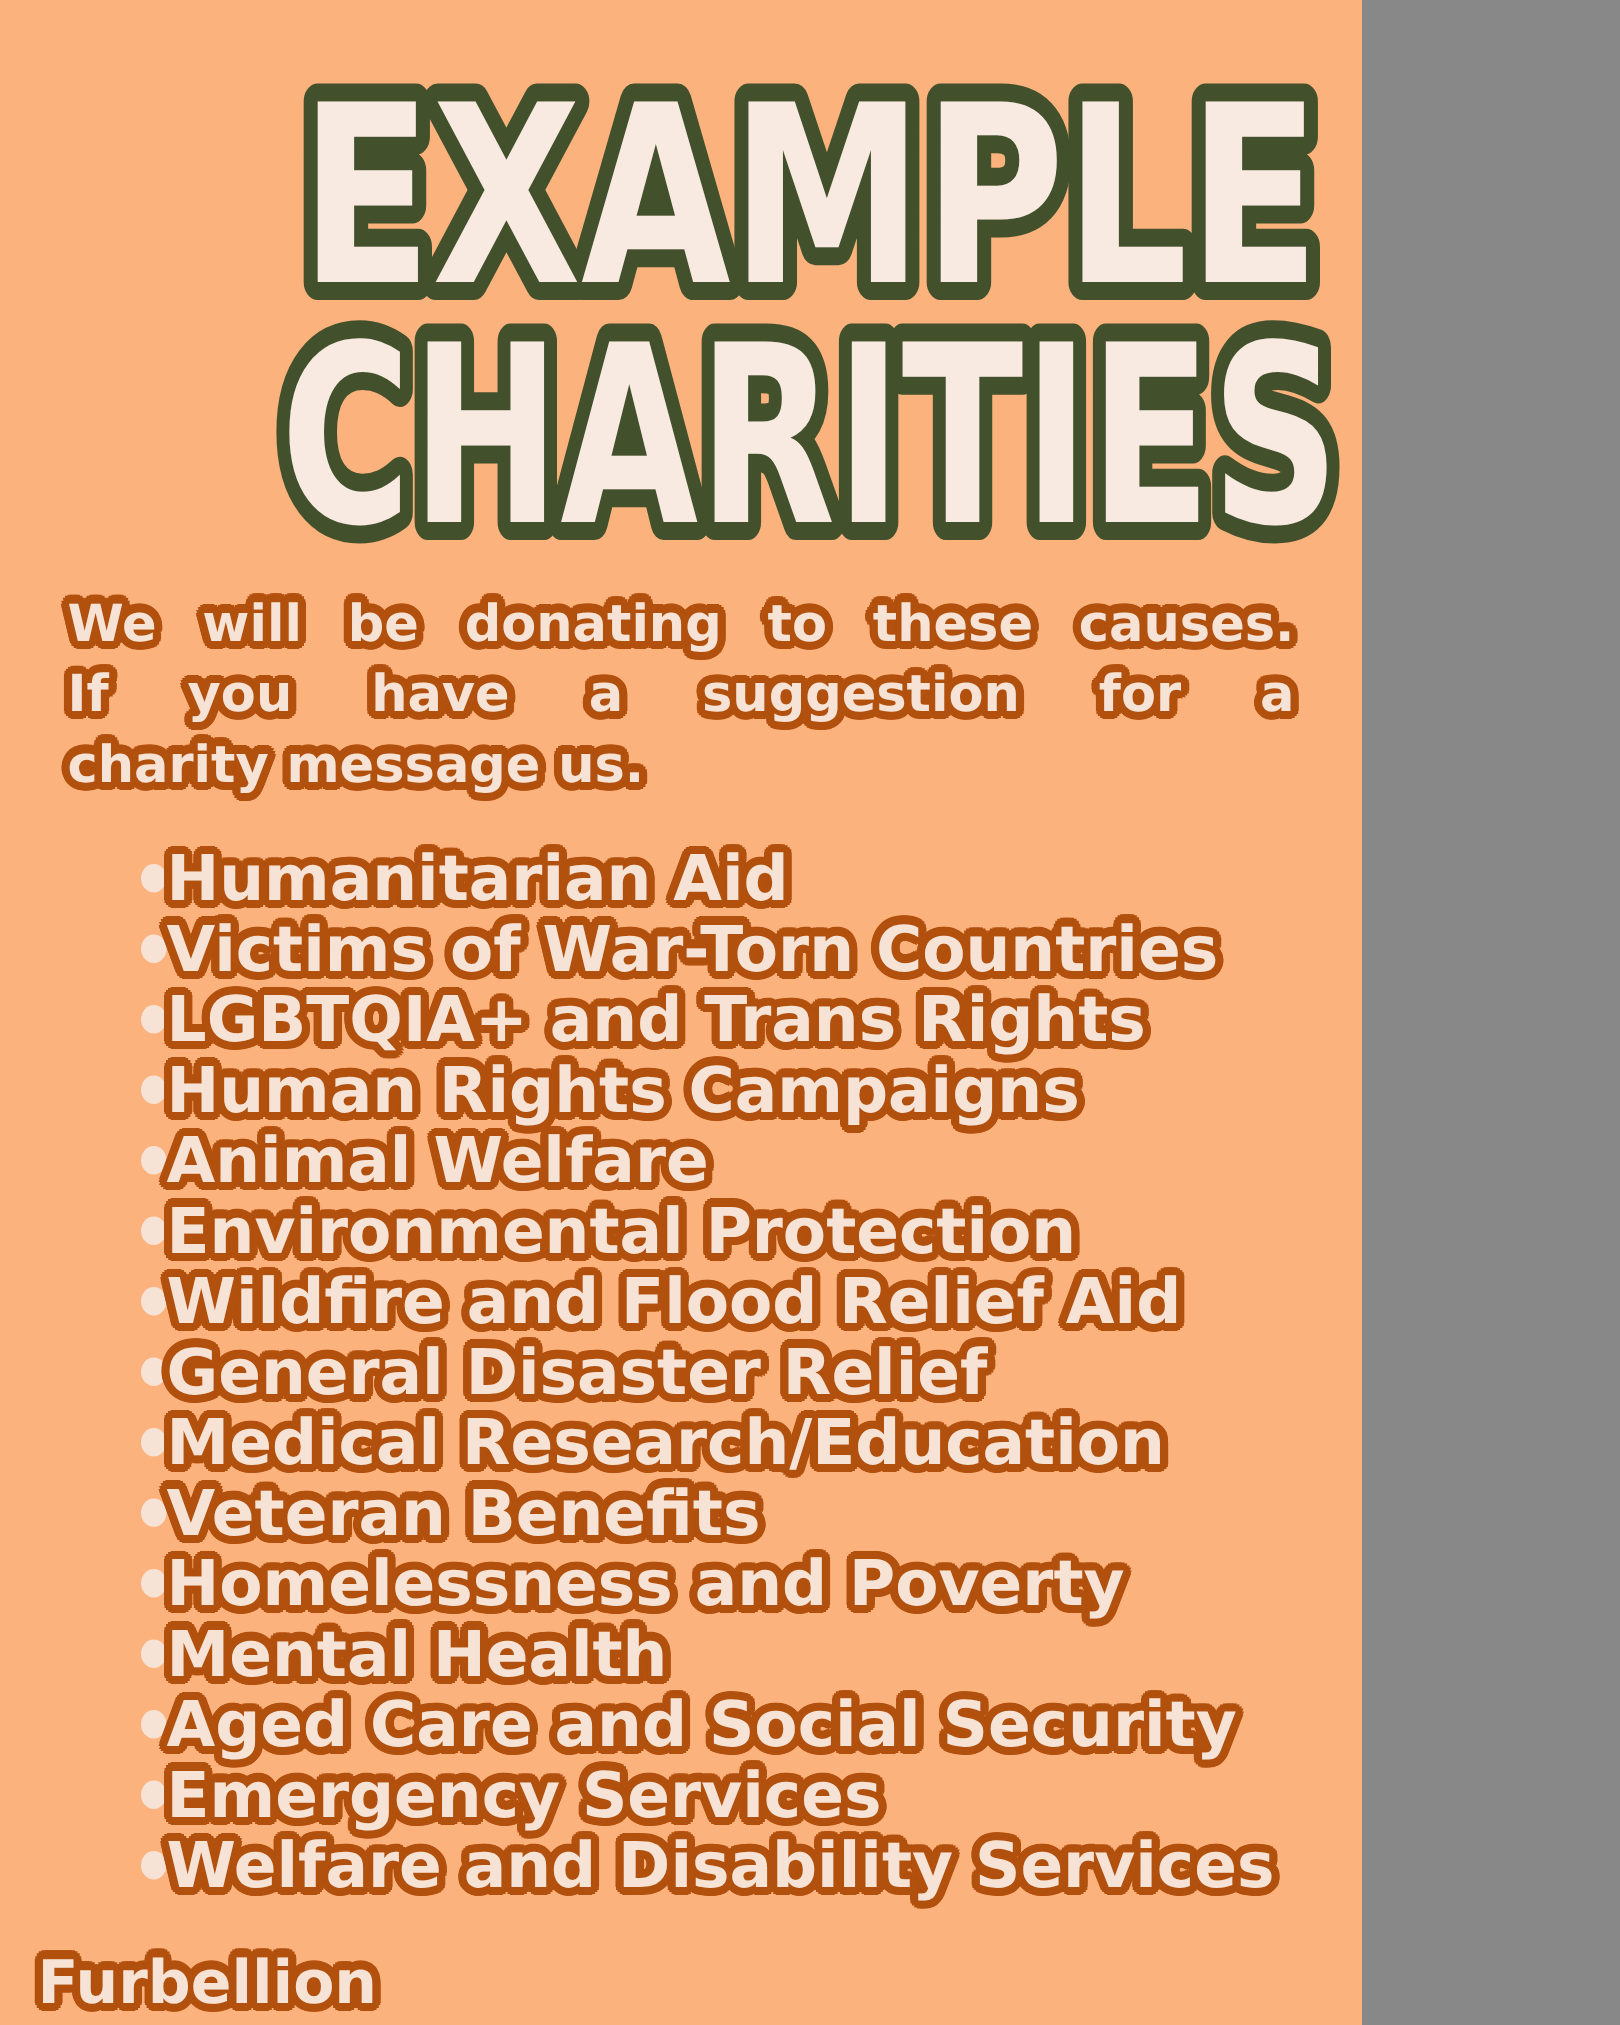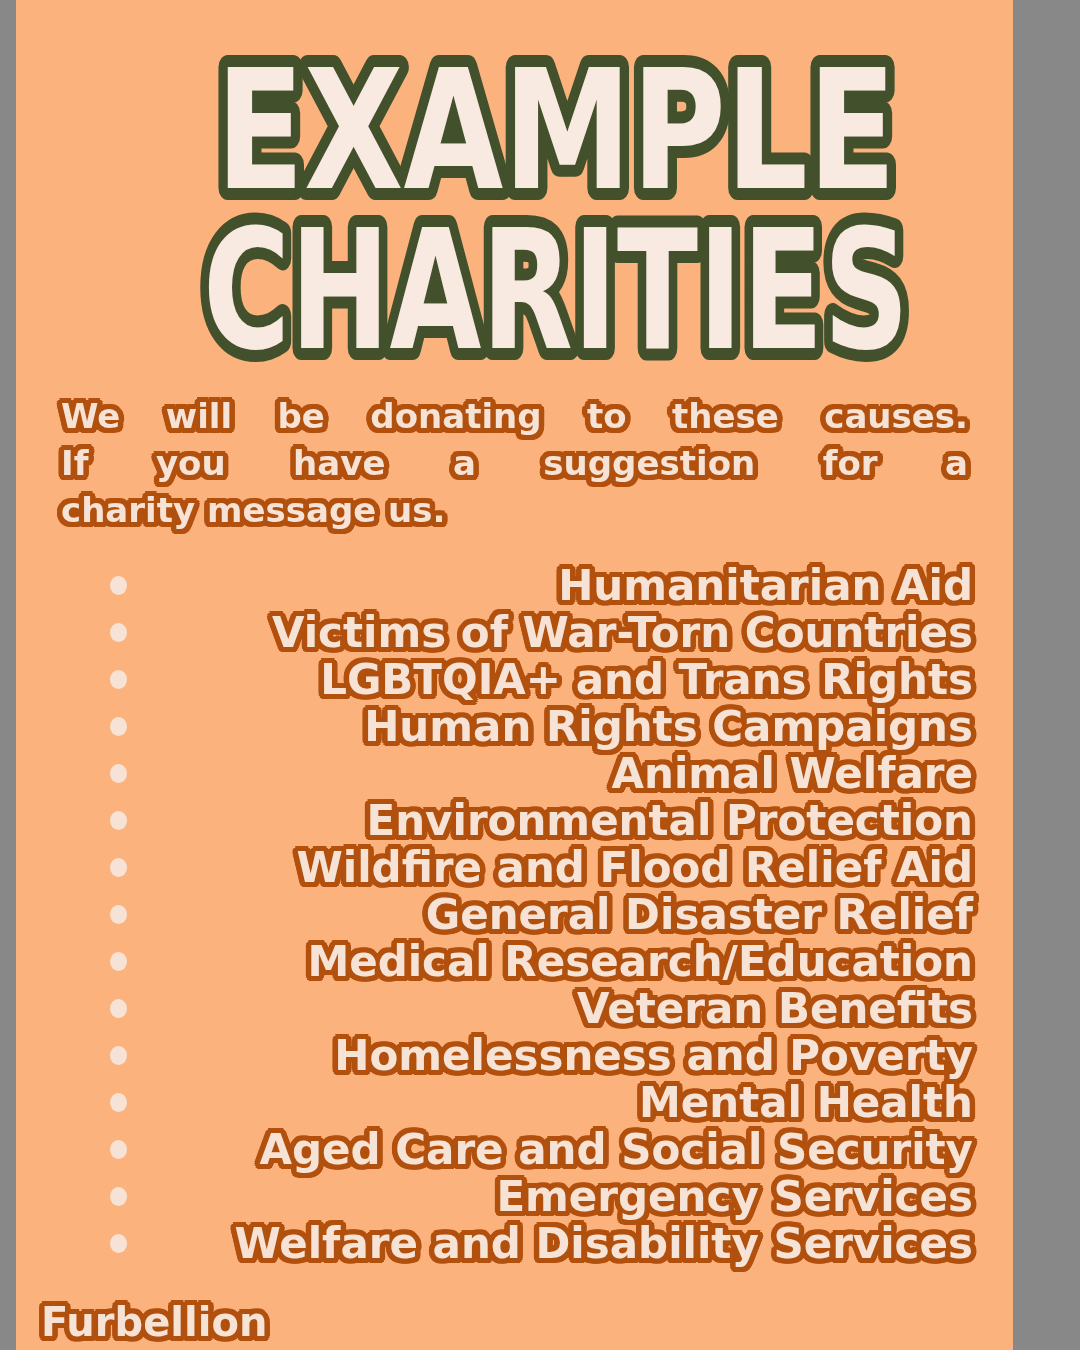--- a/index.html
+++ b/index.html
@@ -2,26 +2,25 @@
 <html><head>
 <meta charset="utf-8">
 <style>
   html, body { margin: 0; padding: 0; }
   body {
     font-family: "DejaVu Sans", "Liberation Sans", sans-serif;
     background: #888;
   }
   .poster {
     position: relative;
-    width: 997px;
+    width: 908px;
     height: 1350px;
     overflow: hidden;
     background: var(--bg, #FCB27D);
     font-weight: 700;
-    margin-left: 16px;
   }
 
   
   .title-svg {
     position: absolute;
     top: 26px;
     left: 0;
     width: 1080px;
     height: 340px;
     display: block;
@@ -68,21 +67,21 @@
     flex: 0 0 auto;
     margin-left: 94px;
     width: 17px;
     height: 19px;
     border-radius: 50%;
     background: var(--cream, #F6E3D6);
   }
   .item-text {
     flex: 1 1 auto;
     margin-right: 40px;
-    text-align: right;
+    text-align: left;
     font-size: 42px;
     line-height: 47px;
     color: var(--cream, #F6E3D6);
     white-space: nowrap;
   }
 
   
   .footer-brand {
     position: absolute;
     left: 25px;

